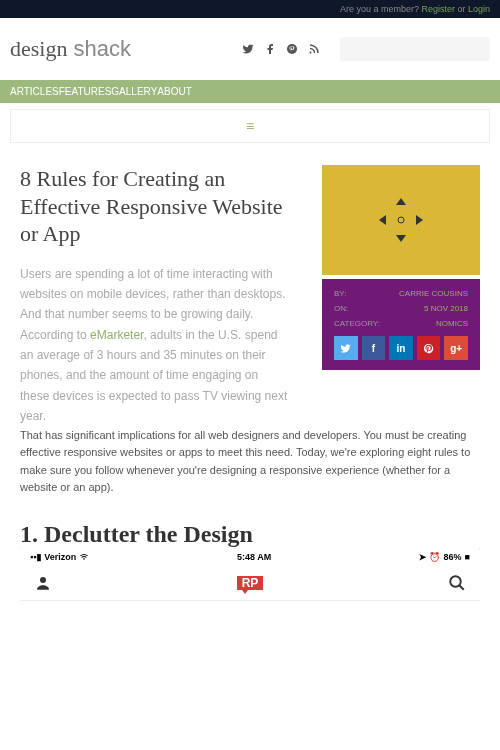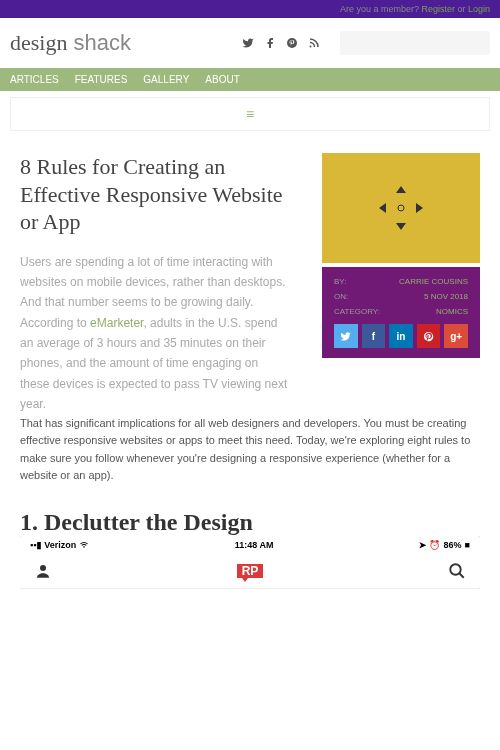--- a/index.html
+++ b/index.html
@@ -1,24 +1,24 @@
 <!DOCTYPE html>
 <html><head>
 <meta charset="utf-8">
 <style>
 *{margin:0;padding:0;box-sizing:border-box}
 body{font-family:-apple-system,BlinkMacSystemFont,"Segoe UI",Helvetica,Arial,sans-serif;background:#fff;color:#333;width:500px}
-.top-bar{background:#4c1d95;padding:4px 10px;text-align:right;font-size:9px;color:#888}
+.top-bar{background:#0f172a;padding:4px 10px;text-align:right;font-size:9px;color:#888}
 .top-bar a{color:#7aa055;text-decoration:none}
-.header{display:flex;align-items:center;justify-content:space-between;padding:12px 10px;background:#fff}
+.header{display:flex;align-items:center;justify-content:space-between;padding:18px 10px;background:#fff}
 .logo{font-family:Georgia,serif;font-size:22px;color:#555}
 .logo .shack{font-family:sans-serif;font-weight:300;color:#888}
 .social-icons{display:flex;gap:10px;color:#555;font-size:13px;margin-left:auto;margin-right:20px}
 .search-box{background:#f5f5f5;width:150px;height:24px;border-radius:2px}
-.nav{background:#9db97e;padding:6px 10px;font-size:10px;color:#fff;display:flex;gap:16px}
+.nav{background:#9db97e;padding:6px 10px;font-size:10px;color:#fff;display:flex;}
 .nav span{cursor:pointer}
 .subnav{border:1px solid #eee;padding:8px;text-align:center;color:#9db97e;font-size:14px;margin:6px 10px}
 .content{padding:16px 20px}
 .article-top{display:flex;gap:33px}
 .article-left{flex:1}
 h1{font-family:Georgia,serif;font-weight:400;font-size:22px;color:#444;line-height:1.25;margin-bottom:16px}
 .intro{color:#aaa;font-size:12px;line-height:1.7}
 .intro a{color:#8fb06c;text-decoration:none}
 .article-right{width:158px;flex-shrink:0}
 .featured-icon{background:#d9b838;height:110px;display:flex;align-items:center;justify-content:center}
@@ -157,21 +157,21 @@
     <div class="status-bar">
       <div class="status-left">
         <span>▪▪▮</span>
         <span>Verizon</span>
         <span>
             <svg width="10" height="8" viewBox="0 0 24 24" fill="#000">
               <path d="M12 21l3-4a5 5 0 00-6 0l3 4zm-6-7a10 10 0 0112 0l2-2a13 13 0 00-16 0l2 2zm-4-4a16 16 0 0120 0l2-2a19 19 0 00-24 0l2 2z"></path>
             </svg>
           </span>
       </div>
-      <span>11:48 AM</span>
+      <span>5:48 AM</span>
       <div class="status-right">
         <span>➤</span>
         <span>⏰</span>
         <span>86%</span>
         <span>■</span>
       </div>
     </div>
     <div class="app-header">
       <span>
           <svg width="18" height="18" viewBox="0 0 24 24" fill="#333">

